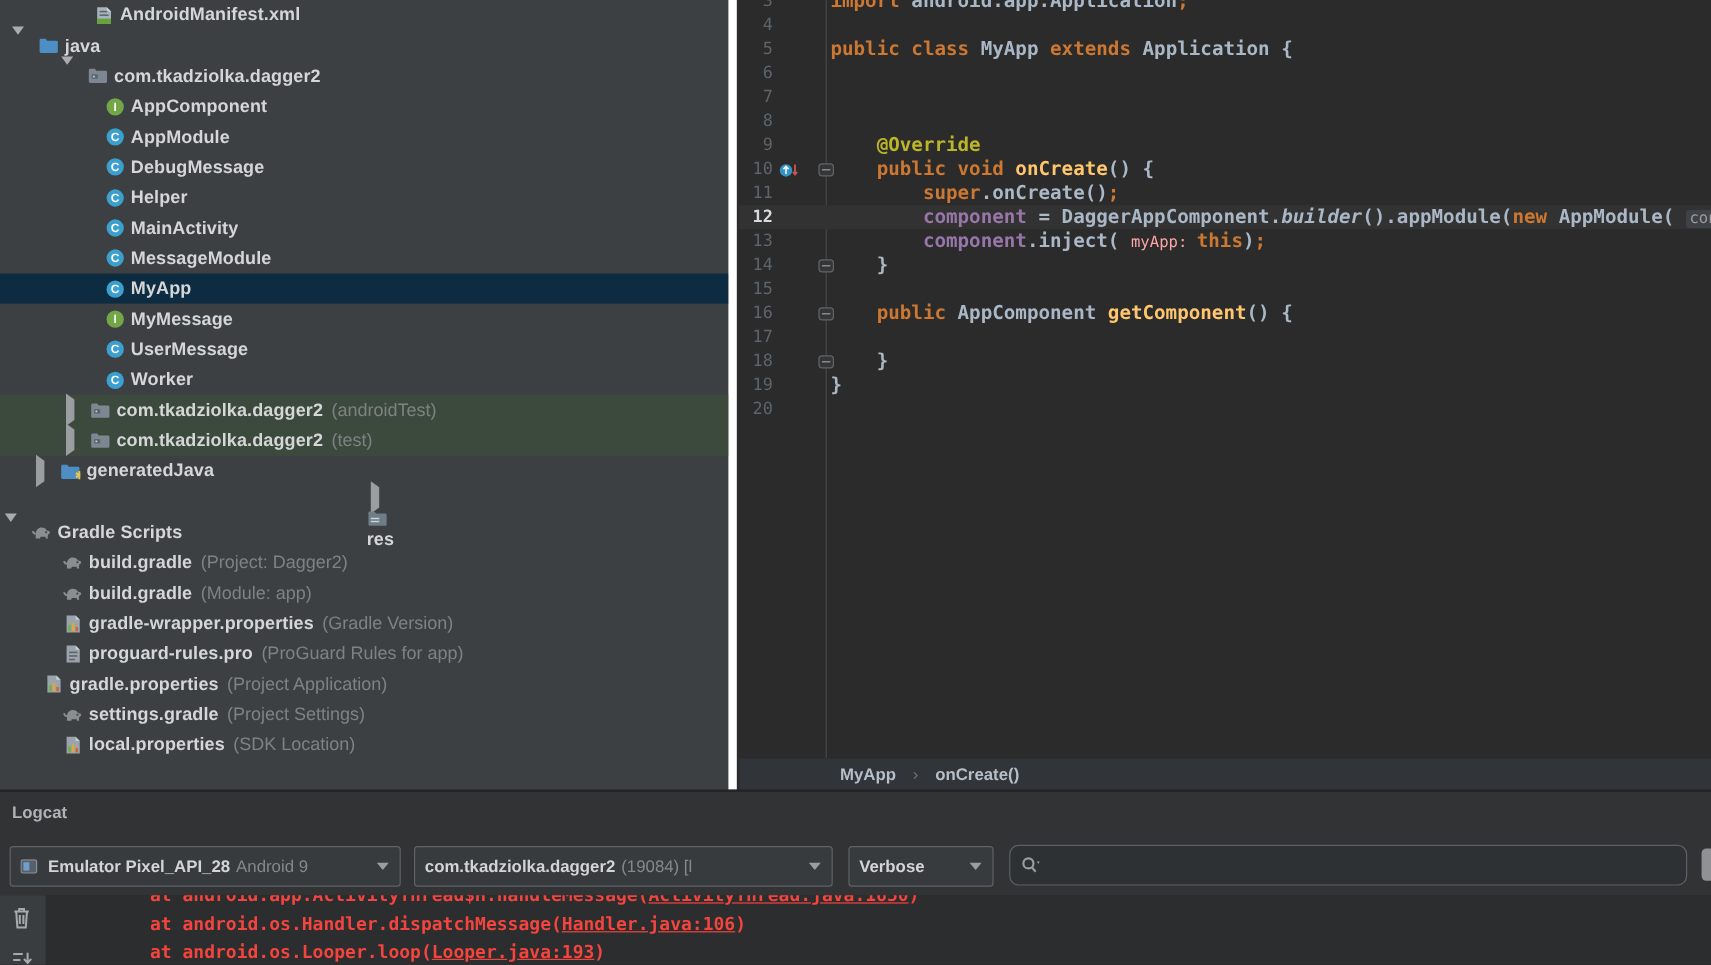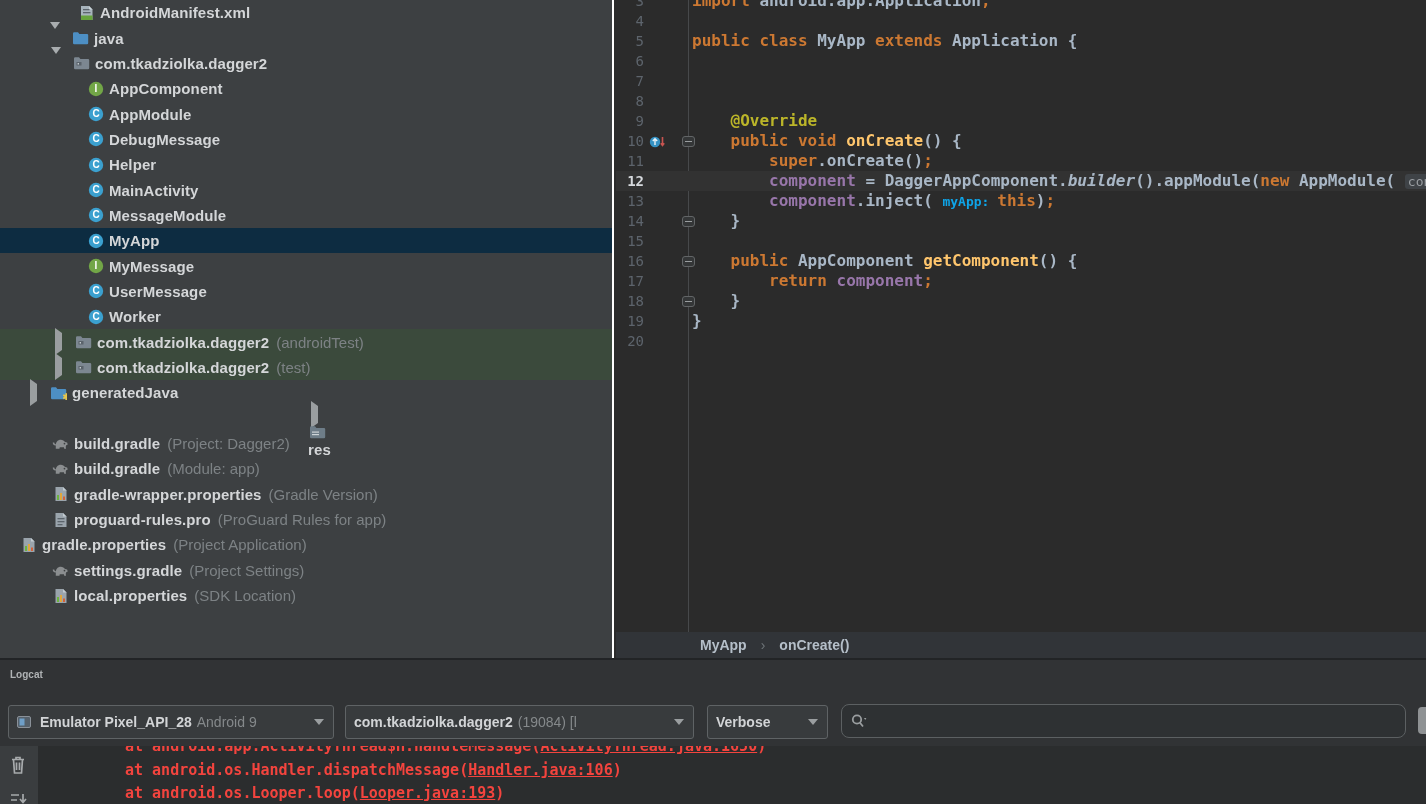--- a/index.html
+++ b/index.html
@@ -1,21 +1,21 @@
 <!DOCTYPE html>
 <html><head>
 <meta charset="utf-8">
 <style>
   html,body{margin:0;padding:0;background:#1e1f21;}
   .app{position:relative;width:1426px;height:804px;overflow:hidden;
        font-family:"Liberation Sans",sans-serif;background:#2b2b2b;}
 
   
   .tree{position:absolute;left:0;top:0;width:614px;height:768px;background:#3d4042;
-        border-right:2px solid #ffffff;overflow:hidden;box-sizing:border-box;}
+        border-right:7px solid #ffffff;overflow:hidden;box-sizing:border-box;}
   .trow{display:flex;align-items:center;height:25.35px;box-sizing:border-box;white-space:nowrap;}
   .trow.sel{background:#0d2c41;}
   .trow.test{background:#3b4a3c;}
   .tri{display:inline-block;width:14px;margin-right:9px;flex:none;}
   .tri-down{width:0;height:0;border-left:5.5px solid transparent;border-right:5.5px solid transparent;
             border-top:7px solid #a9adaf;margin-left:1px;}
   .tri-right{width:0;height:0;border-top:5.5px solid transparent;border-bottom:5.5px solid transparent;
             border-left:7px solid #9a9ea0;margin-left:3px;}
   .ticon{display:inline-flex;width:17px;height:17px;margin-right:5px;flex:none;align-items:center;justify-content:center;}
   .ticon svg{display:block;}
@@ -31,36 +31,36 @@
   .lnum{position:absolute;left:0px;width:28px;text-align:right;color:#5d646c;font-size:14px;font-weight:400;}
   .cl.active .lnum{color:#d7dade;font-weight:700;}
   .codetext{position:absolute;left:76px;top:0;white-space:pre;font-weight:700;color:#a9b7c6;}
   .tk{color:#cc7832;}
   .tp{color:#a9b7c6;}
   .tf{color:#9876aa;}
   .tm{color:#ffc66d;}
   .ta{color:#bbb529;}
   .ti{color:#a9b7c6;font-style:italic;}
   .th{color:#9a9ea2;background:#3f4347;border-radius:3px;padding:0 3px;font-size:13px;font-weight:400;}
-  .tg{color:#0ea5e9;font-size:13px;font-weight:700;}
+  .tg{color:#fca5a5;font-size:13px;font-weight:400;}
   .ovr{position:absolute;left:33px;top:3px;width:18px;height:14px;}
   .fold{position:absolute;left:66px;top:4.5px;width:13px;height:11px;border:1px solid #626567;border-radius:3px;
         background:#343637;box-sizing:border-box;}
   .fold::after{content:"";position:absolute;left:2px;right:2px;top:4px;height:1px;background:#9a9ea0;}
 
   
   .crumbs{position:absolute;left:616px;top:632px;width:810px;height:26px;background:#313438;
           display:flex;align-items:center;padding-left:84px;box-sizing:border-box;}
   .crumb{font-size:14px;font-weight:700;color:#b5bfc9;}
   .crumb-sep{color:#6f7579;margin:0 14px;font-size:14px;}
 
   
   .logcat{position:absolute;left:0;top:658px;width:1426px;height:146px;background:#313335;
           border-top:2px solid #222426;box-sizing:border-box;}
-  .lc-title{position:absolute;left:10px;top:9px;font-size:10px;color:#b0b3b5;font-weight:700;}
+  .lc-title{position:absolute;left:10px;top:9px;font-size:14px;color:#b0b3b5;font-weight:700;}
   .dd{position:absolute;top:45px;height:32px;border:1px solid #5f6365;border-radius:3px;background:#383b3d;
       display:flex;align-items:center;padding:16px 8px;box-sizing:border-box;overflow:hidden;}
   .dd-main{font-size:14px;font-weight:700;color:#d2d4d6;white-space:nowrap;}
   .dd-sub{font-size:14px;color:#85898b;margin-left:5px;white-space:nowrap;}
   .dd-arrow{width:0;height:0;border-left:5px solid transparent;border-right:5px solid transparent;
             border-top:6px solid #9a9ea0;position:absolute;right:9px;top:13px;}
   .dd1{left:8px;width:326px;}
   .dd2{left:345px;width:349px;}
   .dd3{left:707px;width:121px;}
   .devicon{width:16px;height:13px;margin-right:7px;flex:none;}
@@ -88,21 +88,21 @@
           <svg width="15" height="16" viewBox="0 0 15 16">
             <path d="M2 1 H10 L13.5 4.5 V15 H2 Z" fill="#a8b4bc"></path>
             <path d="M10 1 L13.5 4.5 H10 Z" fill="#ccd5da"></path>
             <rect x="2" y="10.5" width="11.5" height="4.5" fill="#67a33c"></rect>
             <rect x="4" y="4" width="6.5" height="1.3" fill="#5c656c"></rect>
             <rect x="4" y="7" width="7.5" height="1.3" fill="#5c656c"></rect>
           </svg>
         </span>
         <span class="tlabel">AndroidManifest.xml</span>
       </div>
-      <div class="trow" style="padding-left: 9px; margin-left: 40px;">
+      <div class="trow" style="padding-left: 9px;">
         <span class="tri"><span class="tri-down"></span></span>
         <span class="ticon">
           <svg width="17" height="14" viewBox="0 0 17 14">
             <path d="M1 2.5 a1.2 1.2 0 0 1 1.2-1.2 H6 l1.4 1.6 H15 a1.2 1.2 0 0 1 1.2 1.2 V12 a1.2 1.2 0 0 1-1.2 1.2 H2.2 A1.2 1.2 0 0 1 1 12 Z" fill="#4d8fc4"></path>
           </svg>
         </span>
         <span class="tlabel">java</span>
       </div>
       <div class="trow" style="padding-left: 50px;">
         <span class="tri"><span class="tri-down"></span></span>
@@ -242,20 +242,31 @@
       <div class="trow" style="padding-left: 27px; flex-direction: column;">
         <span class="tri"><span class="tri-right"></span></span>
         <span class="ticon">
           <svg width="17" height="14" viewBox="0 0 17 14">
             <path d="M1 2.5 a1.2 1.2 0 0 1 1.2-1.2 H6 l1.4 1.6 H15 a1.2 1.2 0 0 1 1.2 1.2 V12 a1.2 1.2 0 0 1-1.2 1.2 H2.2 A1.2 1.2 0 0 1 1 12 Z" fill="#6e7d88"></path>
             <rect x="3" y="6.5" width="7" height="1.2" fill="#cdd4d8"></rect>
             <rect x="3" y="9" width="7" height="1.2" fill="#cdd4d8"></rect>
           </svg>
         </span>
         <span class="tlabel">res</span>
+      </div>
+      <div class="trow" style="padding-left: 3px;">
+        <span class="tri"><span class="tri-down"></span></span>
+        <span class="ticon">
+          <svg width="18" height="15" viewBox="0 0 18 15">
+            <path d="M4 13 V9 C4 5.7 6.4 3.4 9.2 3.4 c2.1 0 3.8 1.1 4.6 2.6 l2.2.5 .7 2 -1.7.8 c0 .6-.2 1.2-.5 1.7 l.4 2 h-2 l-.3-1.5 h-4.4 l-.3 1.5 Z" fill="#8b8e90"></path>
+            <circle cx="13.2" cy="7.6" r=".9" fill="#3d4042"></circle>
+            <path d="M4 9 q-2.4-.4-2.4-2.6" stroke="#8b8e90" stroke-width="1.6" fill="none"></path>
+          </svg>
+        </span>
+        <span class="tlabel">Gradle Scripts</span>
       </div>
       <div class="trow" style="padding-left: 52px;">
         <span class="ticon">
           <svg width="18" height="15" viewBox="0 0 18 15">
             <path d="M4 13 V9 C4 5.7 6.4 3.4 9.2 3.4 c2.1 0 3.8 1.1 4.6 2.6 l2.2.5 .7 2 -1.7.8 c0 .6-.2 1.2-.5 1.7 l.4 2 h-2 l-.3-1.5 h-4.4 l-.3 1.5 Z" fill="#8b8e90"></path>
             <circle cx="13.2" cy="7.6" r=".9" fill="#3d4042"></circle>
             <path d="M4 9 q-2.4-.4-2.4-2.6" stroke="#8b8e90" stroke-width="1.6" fill="none"></path>
           </svg>
         </span>
         <span class="tlabel">build.gradle</span>
@@ -291,21 +302,21 @@
             <path d="M1.5 1 H9 L12.5 4.5 V15 H1.5 Z" fill="#9aa4ac"></path>
             <path d="M9 1 L12.5 4.5 H9 Z" fill="#c3ccd2"></path>
             <rect x="3.5" y="6" width="7" height="1.3" fill="#5c656c"></rect>
             <rect x="3.5" y="9" width="7" height="1.3" fill="#5c656c"></rect>
             <rect x="3.5" y="12" width="5" height="1.3" fill="#5c656c"></rect>
           </svg>
         </span>
         <span class="tlabel">proguard-rules.pro</span>
         <span class="tann">(ProGuard Rules for app)</span>
       </div>
-      <div class="trow" style="padding-left: 20px;">
+      <div class="trow" style="padding-left: 36px;">
         <span class="ticon">
           <svg width="14" height="16" viewBox="0 0 14 16">
             <path d="M1.5 1 H9 L12.5 4.5 V15 H1.5 Z" fill="#9aa4ac"></path>
             <path d="M9 1 L12.5 4.5 H9 Z" fill="#c3ccd2"></path>
             <rect x="3" y="9" width="2" height="5" fill="#6cb33e"></rect>
             <rect x="6" y="7" width="2" height="7" fill="#e0a63c"></rect>
             <rect x="9" y="10.5" width="2" height="3.5" fill="#d2623a"></rect>
           </svg>
         </span>
         <span class="tlabel">gradle.properties</span>
@@ -398,21 +409,20 @@
           <span class="lnum">15</span>
           <span class="codetext"></span>
         </div>
         <div class="cl" style="top: 251px;">
           <span class="lnum">16</span>
           <span class="fold"></span>
           <span class="codetext"><span class="tp">    </span><span class="tk">public</span><span class="tp"> AppComponent </span><span class="tm">getComponent</span><span class="tp">() {</span></span>
         </div>
         <div class="cl" style="top: 271px;">
           <span class="lnum">17</span>
-          <span class="codetext"><span class="tp">        </span><span class="tk">return</span><span class="tp"> </span><span class="tf">component</span><span class="tk">;</span></span>
         </div>
         <div class="cl" style="top: 291px;">
           <span class="lnum">18</span>
           <span class="fold"></span>
           <span class="codetext"><span class="tp">    }</span></span>
         </div>
         <div class="cl" style="top: 311px;">
           <span class="lnum">19</span>
           <span class="codetext"><span class="tp">}</span></span>
         </div>

